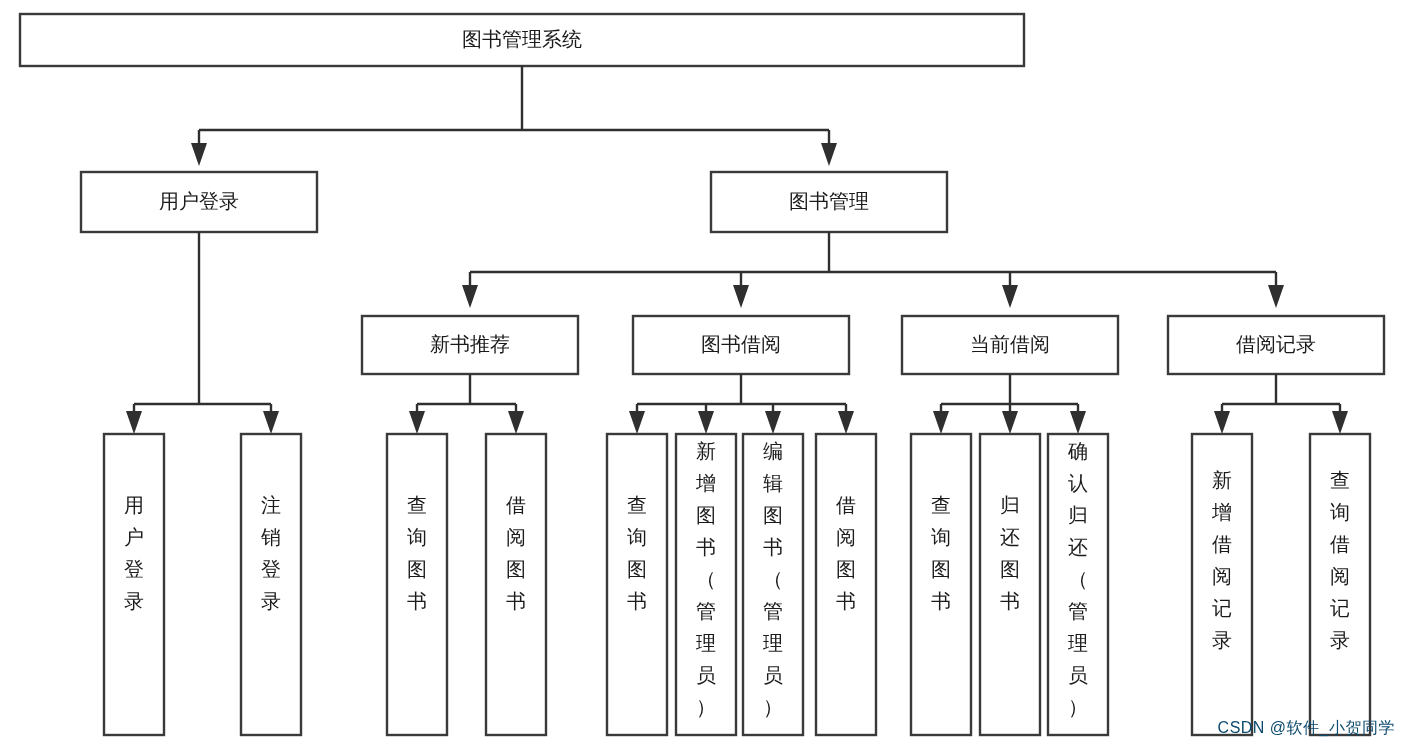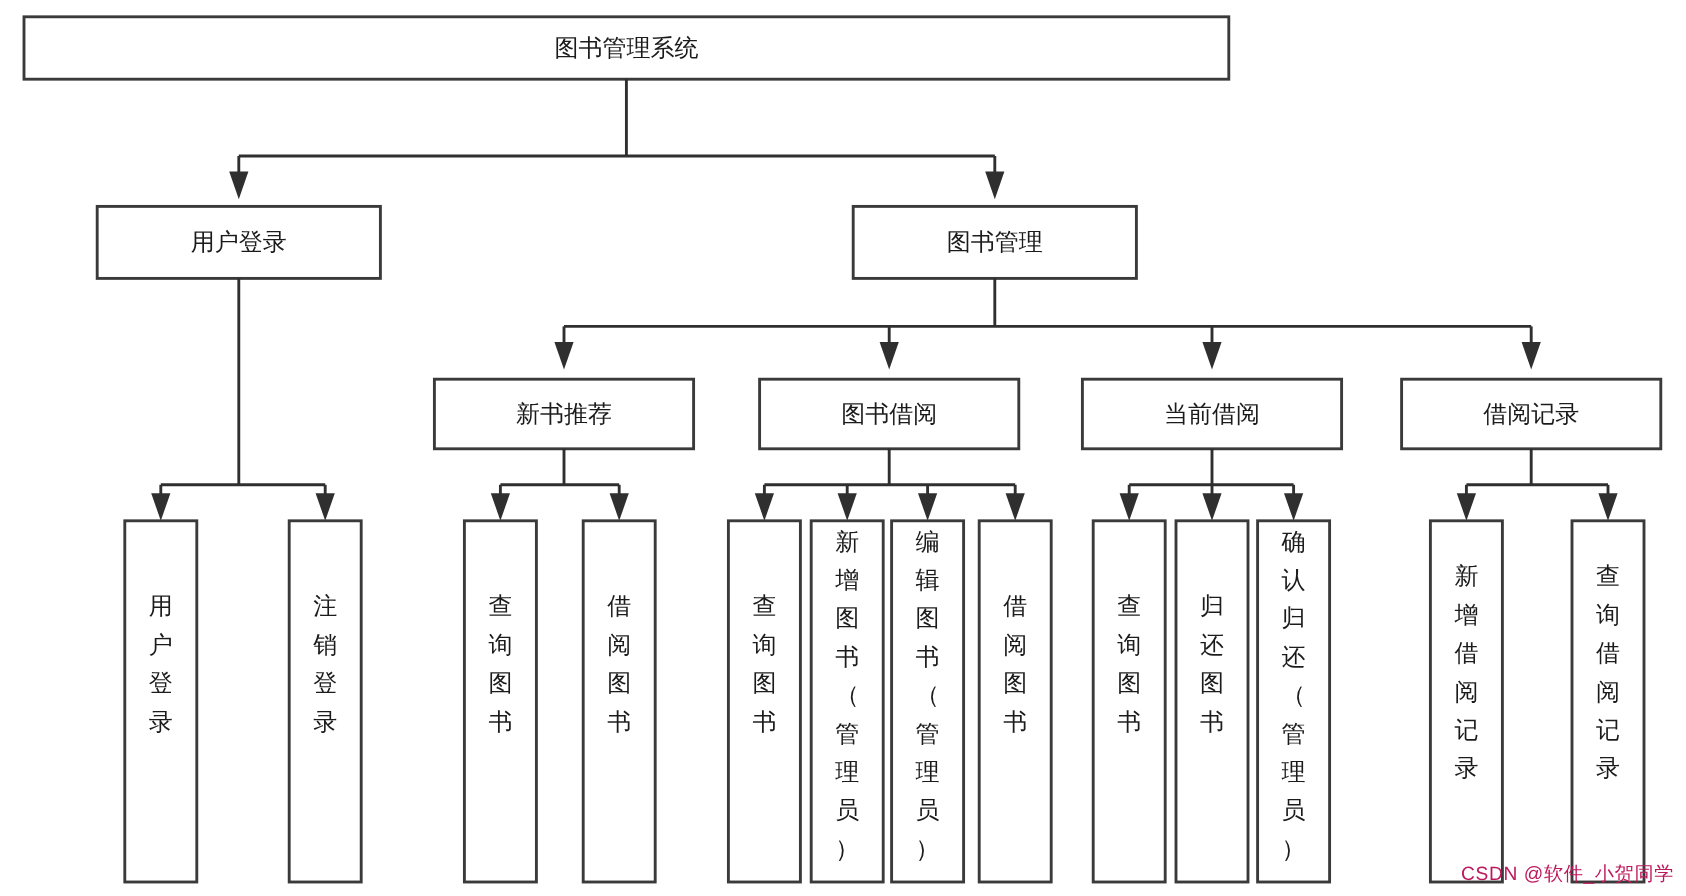--- a/index.html
+++ b/index.html
@@ -53,21 +53,21 @@
     font-size: 20px;
     fill: #1b1b1b;
     text-anchor: middle;
   }
   .watermark {
     position: absolute;
     right: 10px;
     bottom: 8px;
     font-family: "Liberation Sans", "DejaVu Sans", sans-serif;
     font-size: 16px;
-    color: #be185d;
+    color: #0c4a6e;
     letter-spacing: 0.5px;
     white-space: nowrap;
     pointer-events: none;
   }
 </style>
 </head>
 <body>
 
 <div id="diagram-root">
   <svg id="tree-svg" viewBox="0 0 1405 747">

